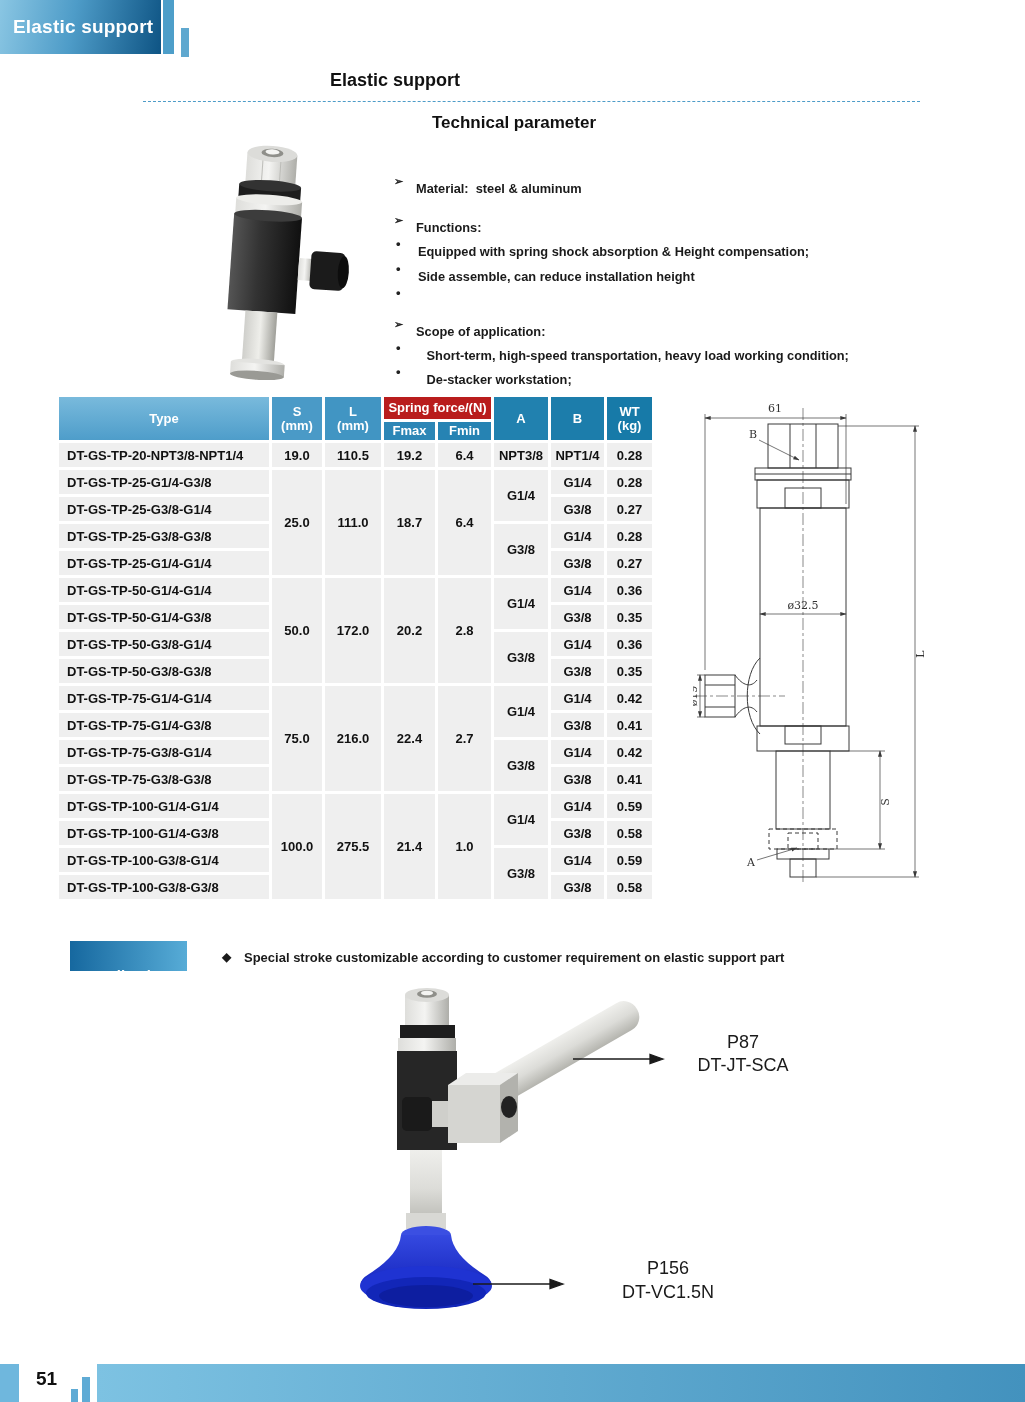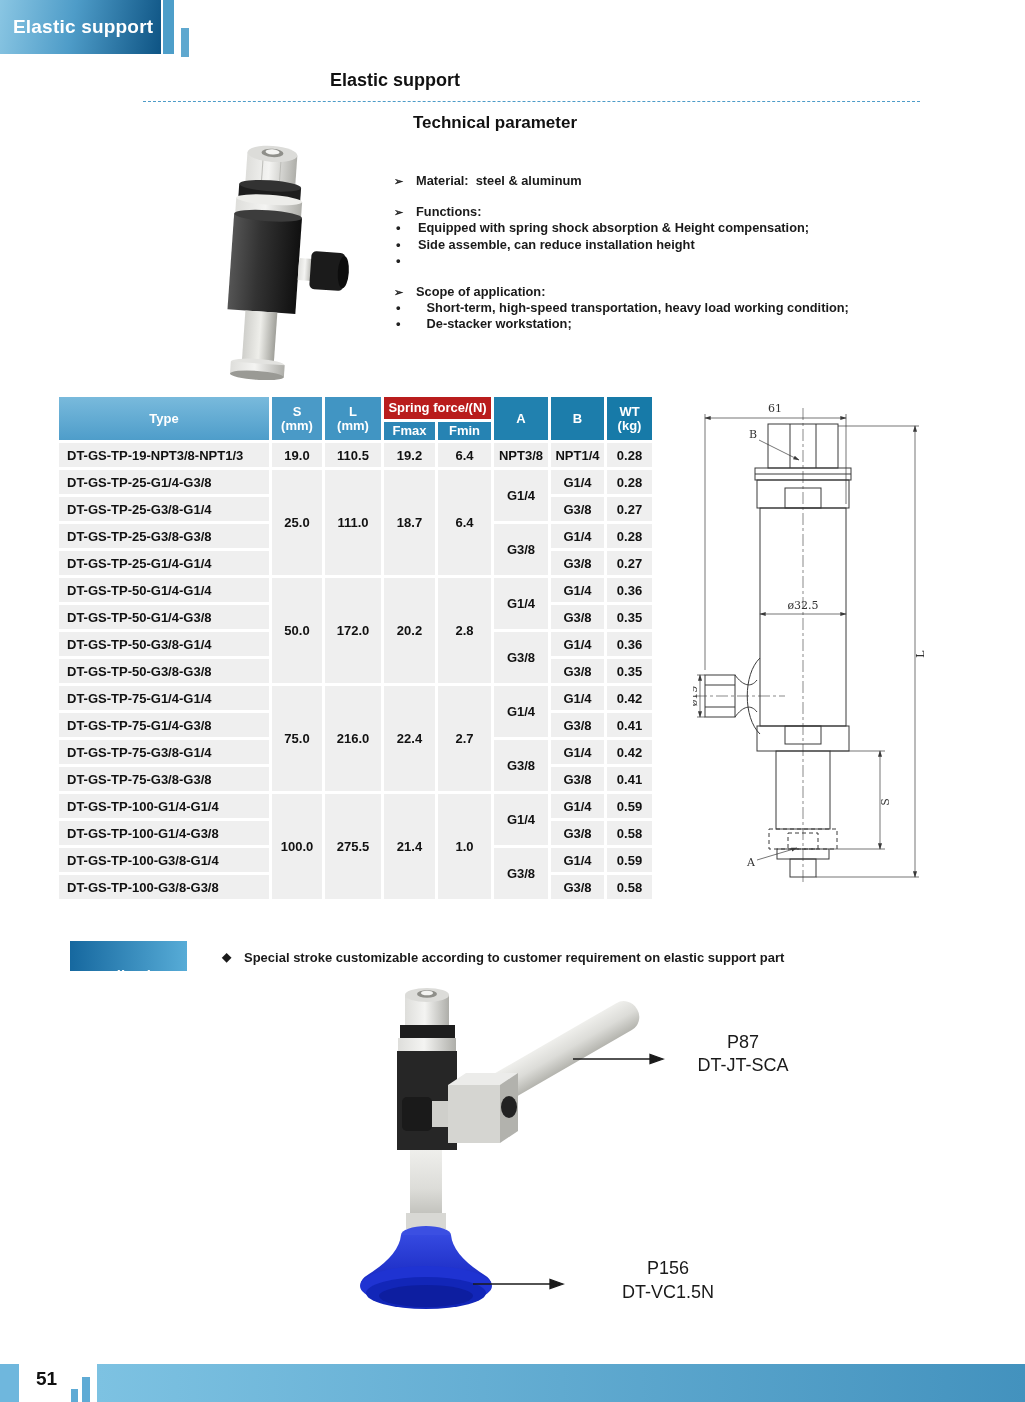--- a/index.html
+++ b/index.html
@@ -11,29 +11,29 @@
           display:flex;align-items:center;padding-left:13px;box-sizing:border-box;}
   .banner span{color:#fff;font-weight:bold;font-size:19px;letter-spacing:.2px;}
   .accent-bar{position:absolute;background:#4d9ec9;}
   .bar1{left:163px;top:0;width:11px;height:54px;}
   .bar2{left:181px;top:28px;width:8px;height:29px;background:#5fa8cf;}
   
   .page-title{position:absolute;left:250px;top:70px;width:290px;text-align:center;
               font-size:18px;font-weight:bold;color:#111;}
   .dashed-divider{position:absolute;left:143px;top:101px;width:777px;height:0;
                   border-top:1.4px dashed #4e9cc8;}
-  .section-heading{position:absolute;left:345px;top:113px;width:300px;text-align:center;
+  .section-heading{position:absolute;left:364px;top:113px;width:300px;text-align:center;
                    font-size:17px;font-weight:bold;color:#111;}
   
   .specs{position:absolute;left:394px;top:173px;width:545px;}
   .b-row{display:flex;font-size:12.8px;font-weight:bold;line-height:16.2px;color:#1a1a1a;}
   .b-row.gap{margin-top:15px;}
   .b-row .marker{width:22px;flex:0 0 22px;font-size:11px;color:#222;}
   .b-row.sub .marker{font-size:13px;padding-left:2px;}
-  .b-row .b-text{white-space:pre-wrap;}
+  .b-row .b-text{white-space:pre-wrap;margin-top:8px;}
   .b-row.sub2 .b-text{padding-left:5px;}
   
   table.spec{position:absolute;left:56px;top:394px;border-collapse:separate;
              border-spacing:3px;table-layout:fixed;}
   table.spec th{color:#fff;font-size:13px;font-weight:bold;text-align:center;
                 padding:1px 2px;white-space:pre-line;line-height:14px;}
   table.spec td{background:#efefef;font-size:13px;font-weight:bold;color:#111;
                 text-align:center;height:24px;padding:0 2px;}
   table.spec td.type{text-align:left;padding-left:8px;}
   th.h-type{background:linear-gradient(180deg,#79badc,#4e9dca);}
@@ -175,21 +175,21 @@
         <th class="h-wt" rowspan="2">WT
 (kg)</th>
       </tr>
       <tr>
         <th class="h-fmax">Fmax</th>
         <th class="h-fmin">Fmin</th>
       </tr>
     </thead>
     <tbody>
         <tr>
-          <td class="type">DT-GS-TP-19-NPT3/8-NPT1/3</td>
+          <td class="type">DT-GS-TP-20-NPT3/8-NPT1/4</td>
           <td>19.0</td>
           <td>110.5</td>
           <td>19.2</td>
           <td>6.4</td>
           <td>NPT3/8</td>
           <td>NPT1/4</td>
           <td>0.28</td>
         </tr>
         <tr>
           <td class="type">DT-GS-TP-25-G1/4-G3/8</td>

